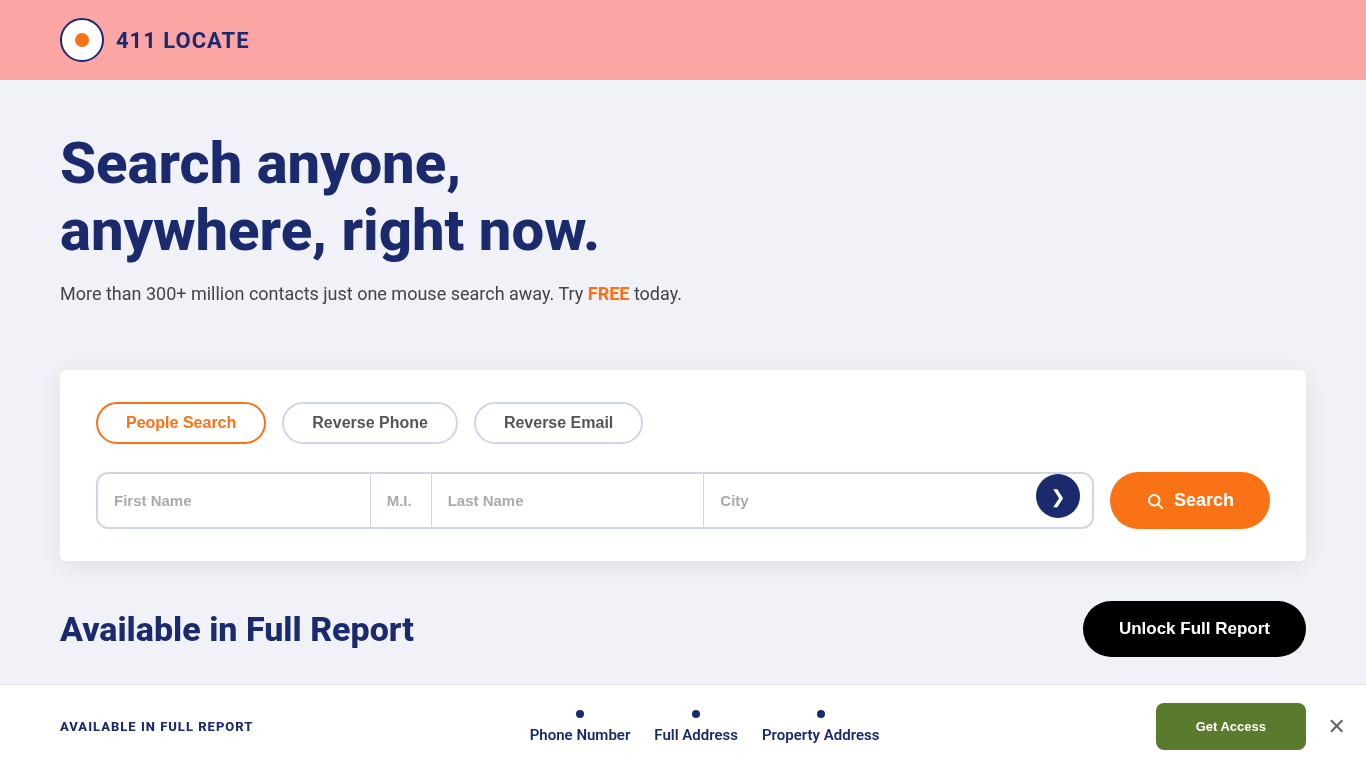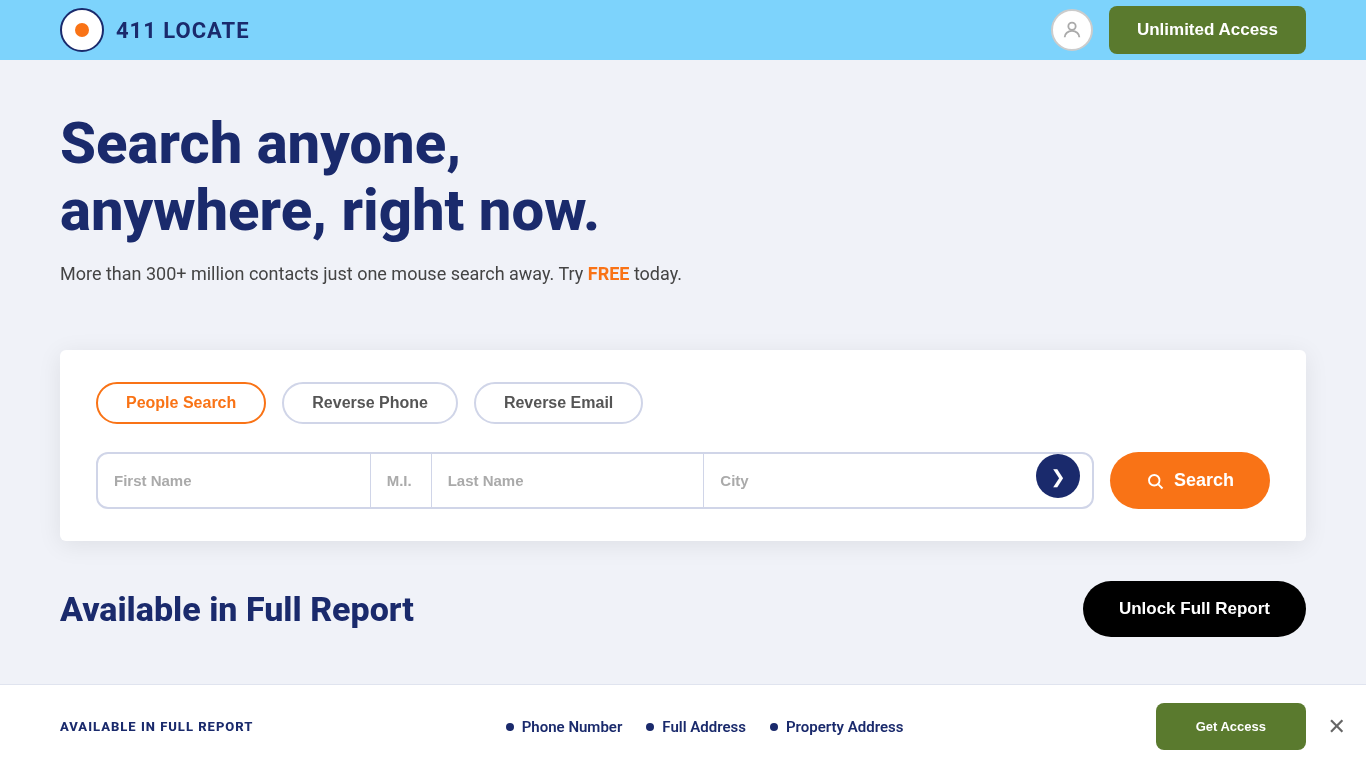--- a/index.html
+++ b/index.html
@@ -10,22 +10,22 @@
       width: 1366px;
       overflow-x: hidden;
       position: relative;
     }
 
     
     .header {
       display: flex;
       align-items: center;
       justify-content: space-between;
-      padding: 6px 60px;
-      background-color: #7dd3fc;
+      padding: 18px 60px;
+      background-color: #fca5a5;
     }
     .logo-area {
       display: flex;
       align-items: center;
       gap: 12px;
     }
     .logo-icon {
       width: 44px;
       height: 44px;
       border-radius: 50%;
@@ -240,20 +240,21 @@
       display: flex;
       gap: 24px;
     }
     .banner-item {
       display: flex;
       align-items: center;
       gap: 8px;
       font-size: 15px;
       font-weight: 600;
       color: #1a2a6c;
+      flex-direction: column;
     }
     .banner-dot {
       width: 8px;
       height: 8px;
       border-radius: 50%;
       background: #1a2a6c;
       display: inline-block;
     }
     .btn-get-access {
       background: #5a7a2e;
@@ -279,29 +280,20 @@
   </style>
 </head>
 <body>
 
 <header class="header">
   <div class="logo-area">
     <div class="logo-icon">
       <div class="logo-inner-dot"></div>
     </div>
     <span class="logo-text">411 LOCATE</span>
-  </div>
-  <div class="header-right">
-    <div class="user-icon">
-      <svg width="22" height="22" viewBox="0 0 24 24" fill="none" stroke="#aaa" stroke-width="2">
-        <circle cx="12" cy="8" r="4"></circle>
-        <path d="M4 20c0-4 3.6-7 8-7s8 3 8 7"></path>
-      </svg>
-    </div>
-    <button class="btn-unlimited">Unlimited Access</button>
   </div>
 </header>
 
 <section class="hero">
   <h1 class="hero-title">
     <span>Search anyone,</span><br>
     <span>anywhere, right now.</span>
   </h1>
   <p class="hero-subtitle">
     <span>More than 300+ million contacts just one mouse search away. Try </span><span class="free">FREE</span><span> today.</span>

